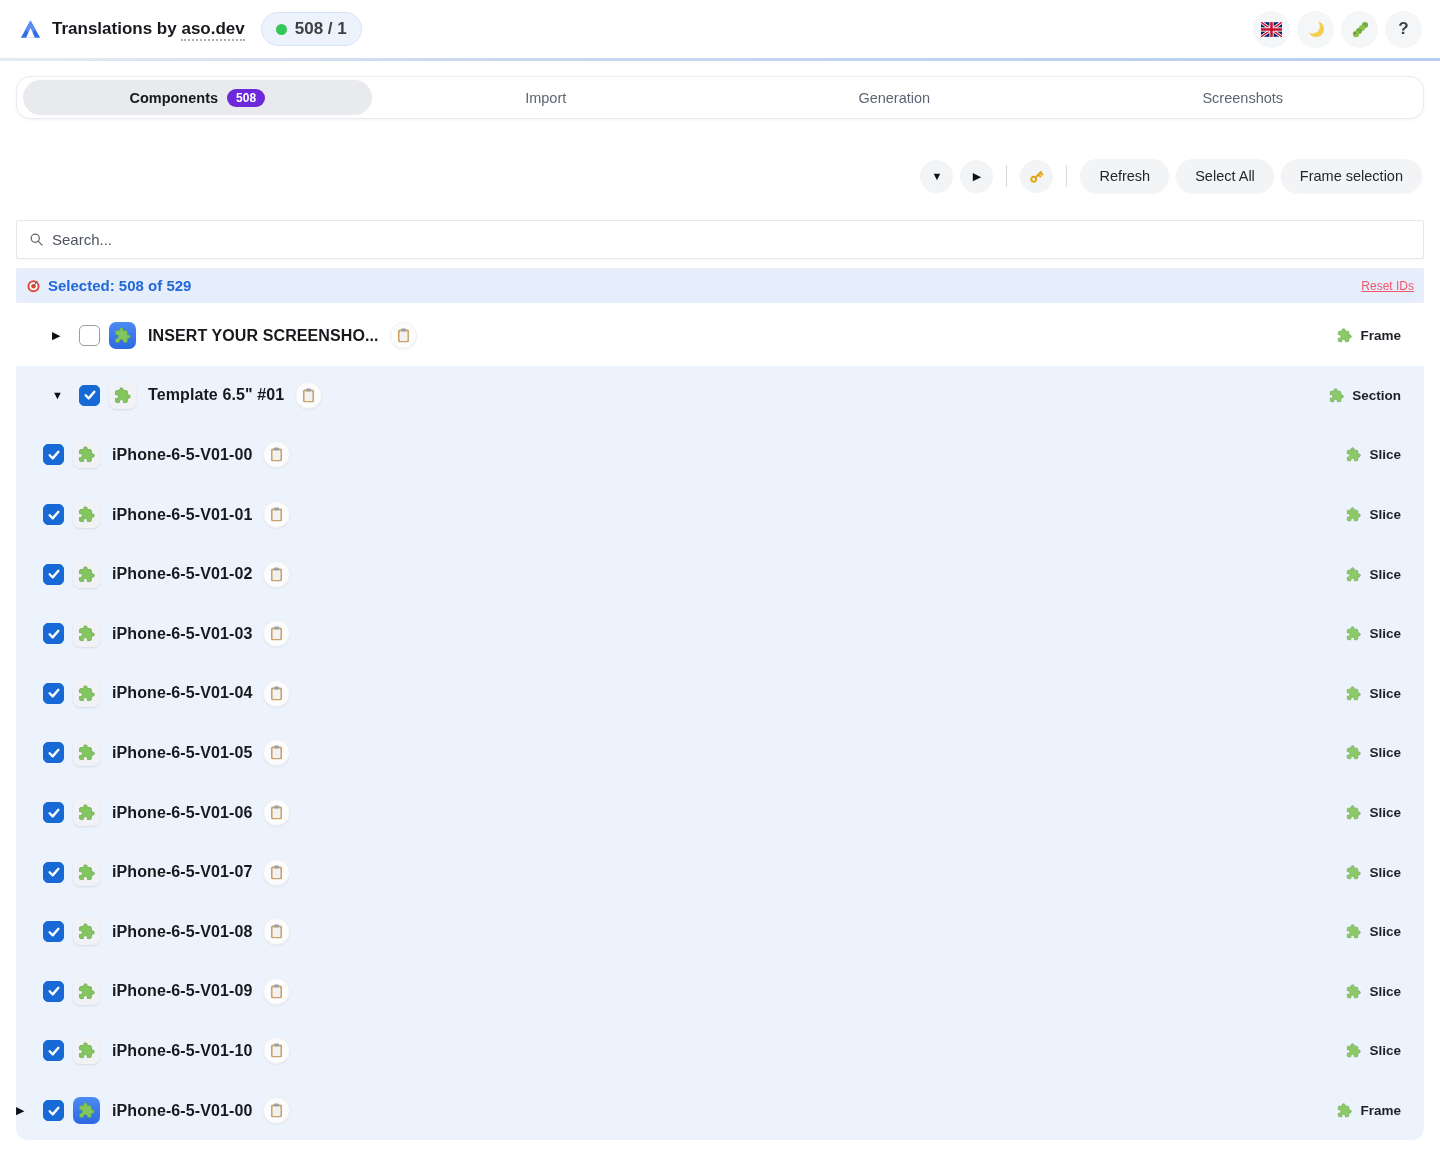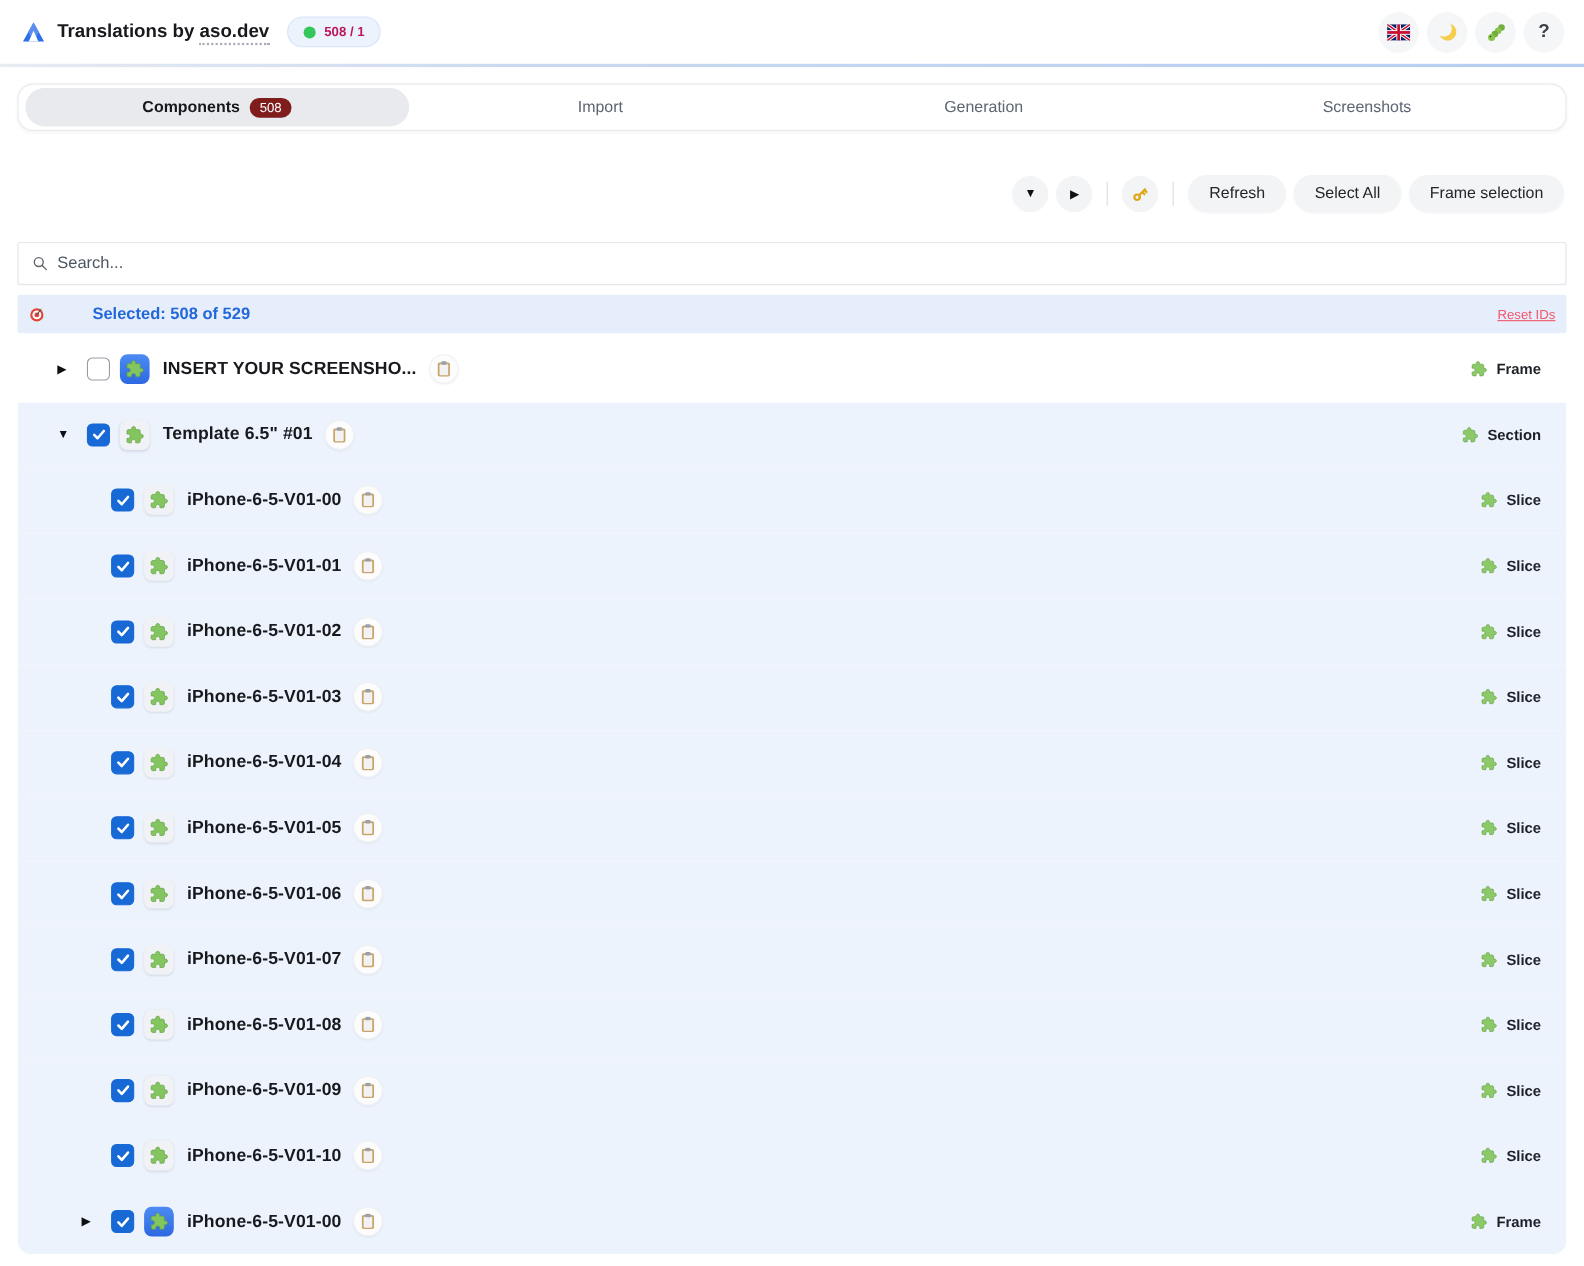--- a/index.html
+++ b/index.html
@@ -7,62 +7,62 @@
     font-family:"Liberation Sans","DejaVu Sans",sans-serif; -webkit-font-smoothing:antialiased; }
 
   
   .header { height:58px; display:flex; align-items:center; padding:0 18px; background:#fff; }
   .logo { width:24px; height:24px; display:flex; align-items:center; justify-content:center; }
   .app-title { margin-left:10px; font-size:17px; font-weight:700; color:#17191d; }
   .app-title .link { border-bottom:2px dotted #a8adb5; padding-bottom:1px; }
   .counter-pill { margin-left:16px; display:flex; align-items:center; gap:8px;
     background:#ecf3fd; border:1px solid #d5e4fb; border-radius:999px; padding:6px 14px; }
   .green-dot { width:11px; height:11px; border-radius:50%; background:#35c759; }
-  .counter-text { font-size:12px; font-weight:700; color:#be185d;text-align:center; }
+  .counter-text { font-size:17px; font-weight:700; color:#404040;text-align:center; }
   .header-right { margin-left:auto; display:flex; align-items:center; gap:7px; }
   .icon-circle { width:37px; height:37px; border-radius:50%; background:#f5f6f7; border:none;
     display:flex; align-items:center; justify-content:center; cursor:pointer; }
   .help-circle { font-size:17px; font-weight:700; color:#3a3f46; }
   .progress-line { height:3px; background:linear-gradient(90deg,#e7ebf2 0%,#c9d8f0 35%,#b5cef2 100%); }
 
   
   .tabs-card { margin:15px 16px 0; height:43px; border:1px solid #e9ebf0; border-radius:14px;
     box-shadow:0 1px 3px rgba(20,30,60,.05); display:flex; align-items:center; padding:4px 6px; background:#fff; }
   .tab { flex:1; height:35px; display:flex; align-items:center; justify-content:center; gap:9px;
     border-radius:999px; font-size:14.5px; color:#5d6573; cursor:pointer; white-space:nowrap; }
   .tab.active { background:#e8eaee; color:#15181c; font-weight:700; }
-  .tab-badge { background:#7f1d1d; color:#fff; font-size:12px; font-weight:400;
+  .tab-badge { background:#6d28d9; color:#fff; font-size:12px; font-weight:700;
     border-radius:999px; padding:3px 9px; line-height:1; }
 
   
   .toolbar { margin:40px 18px 0; display:flex; align-items:center; justify-content:flex-end; gap:7px; }
   .tool-circle { width:33px; height:33px; border-radius:50%; background:#f3f4f6; border:none;
     display:flex; align-items:center; justify-content:center; font-size:11px; color:#111; cursor:pointer; }
   .v-divider { width:1px; height:22px; background:#d8dce2; margin:0 6px; }
   .pill-btn { height:34px; border:none; background:#f3f4f6; border-radius:999px; padding:0 19px;
     font-size:14.5px; color:#23262b; font-family:inherit; cursor:pointer; box-shadow:0 1px 2px rgba(20,30,60,.04); }
 
   
   .search-box { margin:27px 16px 0; height:39px; border:1px solid #e4e7eb; border-radius:2px;
     display:flex; align-items:center; padding:0 12px; gap:8px; background:#fff; box-shadow:0 1px 2px rgba(20,30,60,.03); }
   .search-box input { border:none; outline:none; flex:1; font-size:15px; color:#333; font-family:inherit; background:transparent; }
   .search-box input::placeholder { color:#4d5560; }
 
   
   .selection-bar { margin:9px 16px 0; height:35px; background:#e7eefb; display:flex; align-items:center;
-    padding:0 10px; border-radius:2px;gap:36px; }
+    padding:0 10px; border-radius:2px; }
   .selection-text { margin-left:7px; font-size:15px; font-weight:700; color:#2268d8; }
   .reset-link { margin-left:auto; font-size:12px; color:#f2566a; text-decoration:underline; cursor:pointer; font-weight:400; }
 
   
   .tree { margin:3px 16px 0; border-radius:0 0 12px 12px; overflow:hidden; }
   .tree-row { height:59.6px; display:flex; align-items:center; position:relative; background:#fff; cursor:default; }
   .tree-row.selected { background:#edf3fc; }
   .tree-row.indent-0 { padding-left:36px; }
-  .tree-row.indent-1 { padding-left:58px; }
+  .tree-row.indent-1 { }
   .arrow { width:27px; font-size:11px; color:#0d0f12; flex:0 0 27px; cursor:pointer; }
   .checkbox { width:21px; height:21px; border-radius:5px; flex:0 0 21px; display:flex;
     align-items:center; justify-content:center; cursor:pointer; background:#fff; border:1.5px solid #979da6; }
   .checkbox.checked { background:#1769d6; border-color:#1769d6; }
   .checkbox .check-icon { display:none; width:14px; height:14px; }
   .checkbox.checked .check-icon { display:block; }
   .node-icon { width:27px; height:27px; border-radius:7px; margin-left:9px; flex:0 0 27px;
     display:flex; align-items:center; justify-content:center; }
   .node-icon.gray { background:#f1f2f5; box-shadow:0 1px 2px rgba(20,30,60,.10); }
   .node-icon.blue { background:linear-gradient(180deg,#4c8bf2,#2d68e2); }

